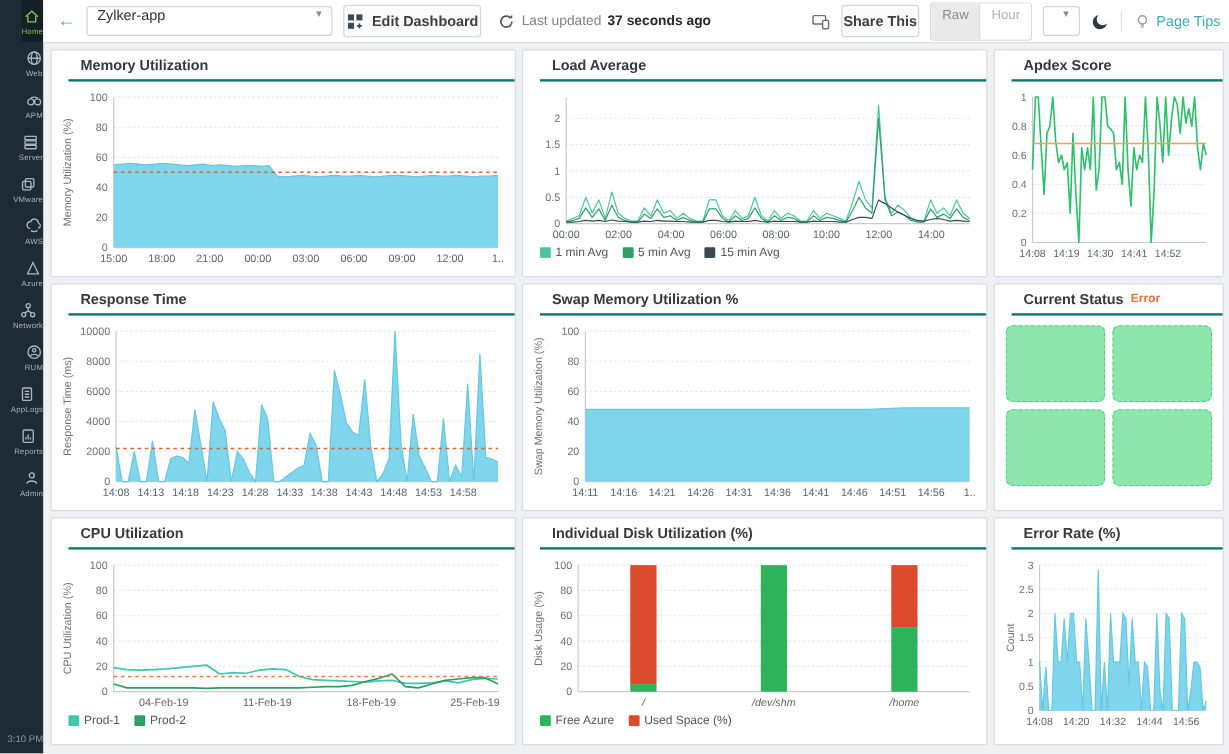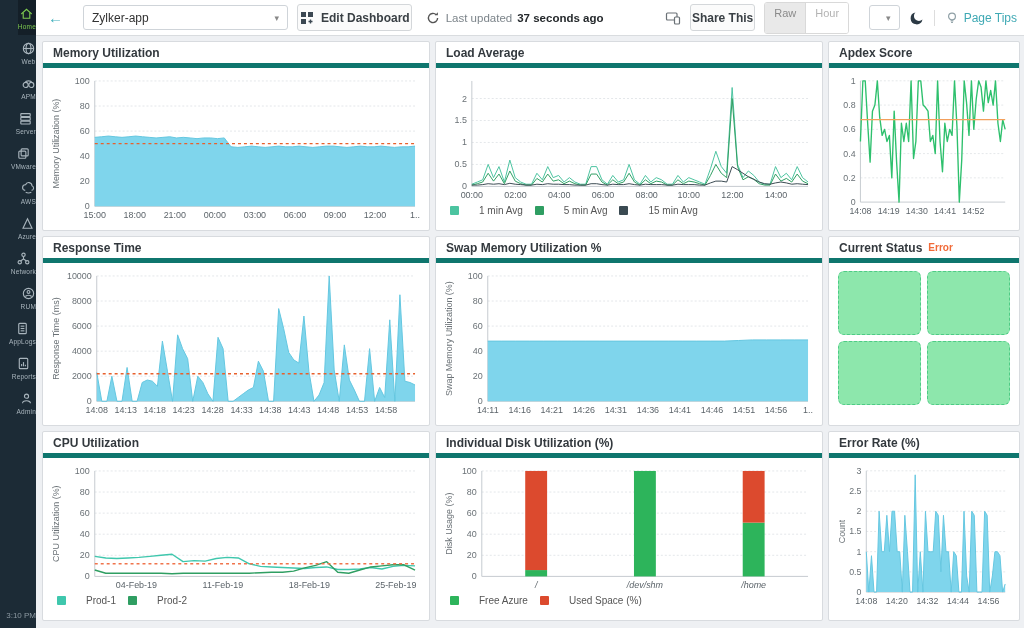--- a/index.html
+++ b/index.html
@@ -13,44 +13,44 @@
   .side-item .side-label { font-size:6.5px; color:#a9b5bd; margin-top:2px; letter-spacing:.2px; }
   .side-item.active { background:#141f28; }
   .side-item.active svg { stroke:#7cc94f; }
   .side-item.active .side-label { color:#7cc94f; }
   .side-time { margin-top:auto; text-align:center; font-size:8px; color:#8b98a1; padding-bottom:8px; }
 
   
   .main { flex:1; display:flex; flex-direction:column; }
   .topbar { height:36px; background:#fff; border-bottom:1px solid #d9dcdf; display:flex; align-items:center; padding:0 8px 0 12px; gap:9px; flex-shrink:0; }
   .back-btn { color:#41b0bc; font-size:15px; cursor:pointer; }
-  .selectbox { height:25px; border:1px solid #cfd4d9; border-radius:3px; background:#fff; display:flex; align-items:center; padding:0 8px; font-size:12px; color:#333; cursor:pointer;margin-left:11px; }
+  .selectbox { height:25px; border:1px solid #cfd4d9; border-radius:3px; background:#fff; display:flex; padding:0 8px; font-size:12px; color:#333; cursor:pointer; }
   .dash-select { width:205px; justify-content:space-between; }
   .caret { color:#888; font-size:9px; margin-left:8px; }
   .btn { height:27px; border:1px solid #d4d7da; border-radius:3px; background:#fbfbfb; display:flex; align-items:center; gap:6px; padding:0 1px; font-size:12px; font-weight:bold; color:#3a4045; cursor:pointer; }
   .lastupd { display:flex; align-items:center; gap:5px; font-size:11.5px; color:#7c848a; margin-left:4px; }
   .lastupd b { color:#25292c; }
   .spacer { flex:1; }
   .toggle { display:flex; border:1px solid #d9d9d9; border-radius:3px; overflow:hidden; height:32px; }
   .toggle span { font-size:11px; padding:4px 9px; cursor:pointer; }
   .toggle .on { background:#e9e9e9; color:#8a8a8a; border-right:1px solid #d9d9d9; }
   .toggle .off { background:#fff; color:#b3b3b3; }
   .vdiv { width:1px; height:16px; background:#ddd; }
   .pagetips { display:flex; align-items:center; gap:4px; font-size:12px; color:#3fa9b4; cursor:pointer; }
   .icon16 { width:16px; height:16px; }
 
   
   .content { flex:1; display:grid; grid-template-columns:388px 388px 192px; grid-template-rows:190px 190px 190px; gap:5px; padding:5px 5px 0 6px; }
   .widget { background:#fff; border:1px solid #d8dbdf; border-radius:2px; display:flex; flex-direction:column; overflow:hidden; }
-  .wtitle { height:26px; border-bottom:5px solid #0f766e; display:flex; align-items:center; padding:0 10px; font-size:12px; font-weight:bold; color:#33393e; flex-shrink:0; }
+  .wtitle { height:26px; border-bottom:2px solid #0f766e; display:flex; align-items:center; padding:0 10px; font-size:12px; font-weight:bold; color:#33393e; flex-shrink:0;margin-left:14px; }
   .live { color:#f16a38; font-size:10px; font-weight:bold; margin-left:6px; }
   .chart { padding:5px 6px 2px; flex:1; display:flex; flex-direction:column; }
   .chart svg { display:block; }
   .legend { display:flex; gap:12px; font-size:10px; color:#555; padding:1px 0 2px 8px; align-items:center; }
-  .legend-item { display:flex; align-items:center; gap:20px; cursor:pointer; }
+  .legend-item { display:flex; align-items:center; gap:4px; cursor:pointer; }
   .swatch { width:9px; height:9px; border-radius:1px; display:inline-block; }
 
   
   .statusgrid { display:grid; grid-template-columns:1fr 1fr; grid-template-rows:64px 64px; gap:6px; padding:8px 9px; }
   .status-box { background:#8de7ac; border:1px dashed #4ecb85; border-radius:6px; cursor:pointer; }
 </style>
 </head>
 <body>
 
 <nav class="sidebar" id="sidebar">

